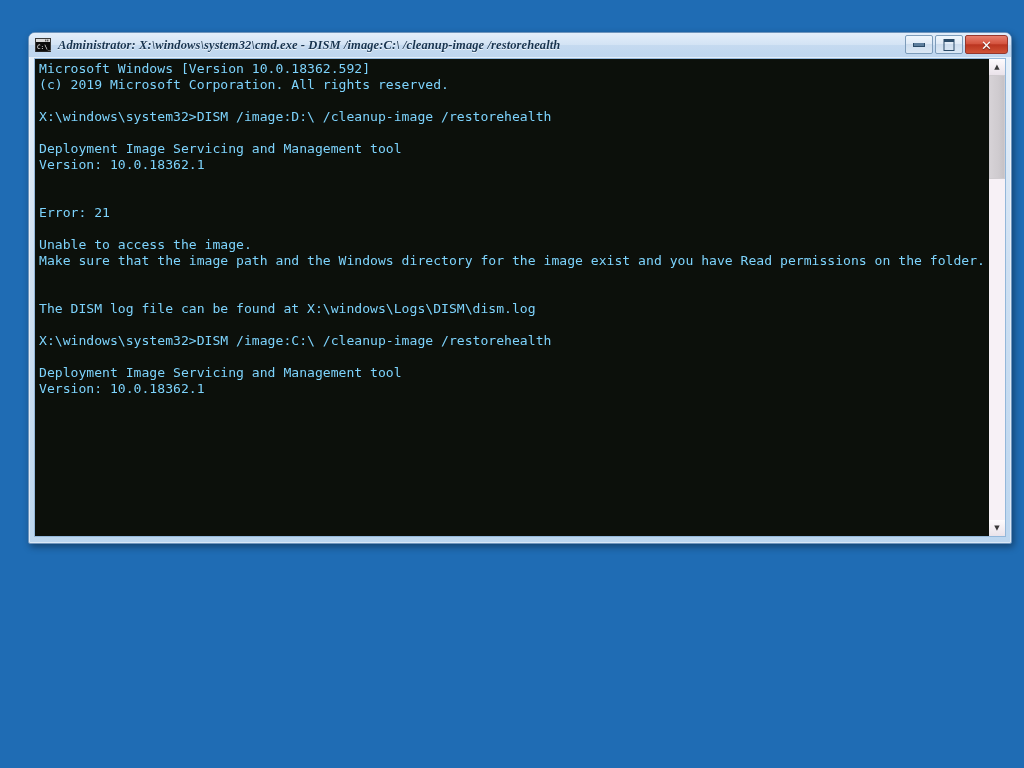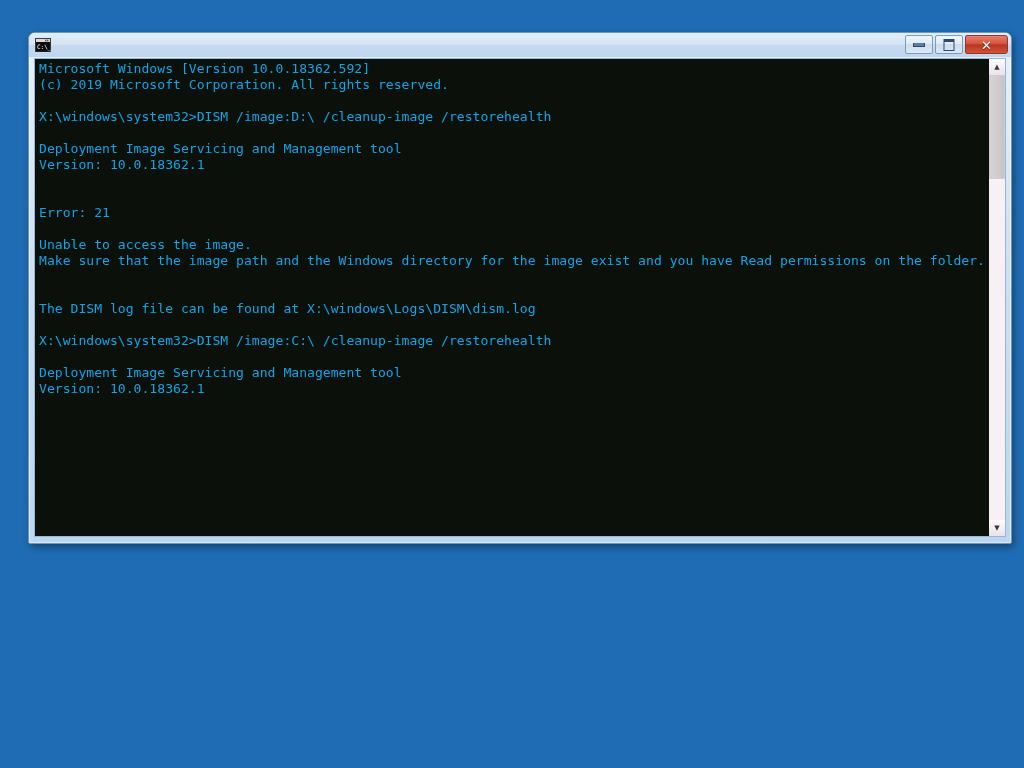--- a/index.html
+++ b/index.html
@@ -199,38 +199,39 @@
       <svg width="16" height="14" viewBox="0 0 16 14" xmlns="http://www.w3.org/2000/svg">
         <rect x="0.5" y="0.5" width="15" height="13" fill="#f4f4f4" stroke="#3a3a3a"></rect>
         <rect x="1" y="1" width="14" height="3" fill="#d9d9d9"></rect>
         <rect x="10" y="1.6" width="1.4" height="1.8" fill="#5a5a5a"></rect>
         <rect x="12" y="1.6" width="1.4" height="1.8" fill="#5a5a5a"></rect>
         <rect x="1" y="4" width="14" height="9.5" fill="#0c0c0c"></rect>
         <text x="2" y="11" font-family="DejaVu Sans Mono, monospace" font-size="6" fill="#ffffff">C:\_</text>
       </svg>
     </span>
 
+    <span id="title-text">Administrator: X:\windows\system32\cmd.exe - DISM  /image:C:\ /cleanup-image /restorehealth</span>
 
     <div id="window-buttons">
       <div class="win-btn">
         <span class="btn-glyph glyph-min"></span>
       </div>
       <div class="win-btn">
         <span class="btn-glyph glyph-max"></span>
       </div>
       <div class="win-btn close">
         <span class="btn-glyph glyph-close">✕</span>
       </div>
     </div>
   </div>
 
   <div id="console-outer">
 
     <div id="console-screen" style="background: rgb(12, 16, 11);">
-      <pre id="console-text" style="color: #0ea5e9;">Microsoft Windows [Version 10.0.18362.592]
+      <pre id="console-text" style="color: #7dd3fc;">Microsoft Windows [Version 10.0.18362.592]
 (c) 2019 Microsoft Corporation. All rights reserved.
 
 X:\windows\system32&gt;DISM /image:D:\ /cleanup-image /restorehealth
 
 Deployment Image Servicing and Management tool
 Version: 10.0.18362.1
 
 
 Error: 21
 

